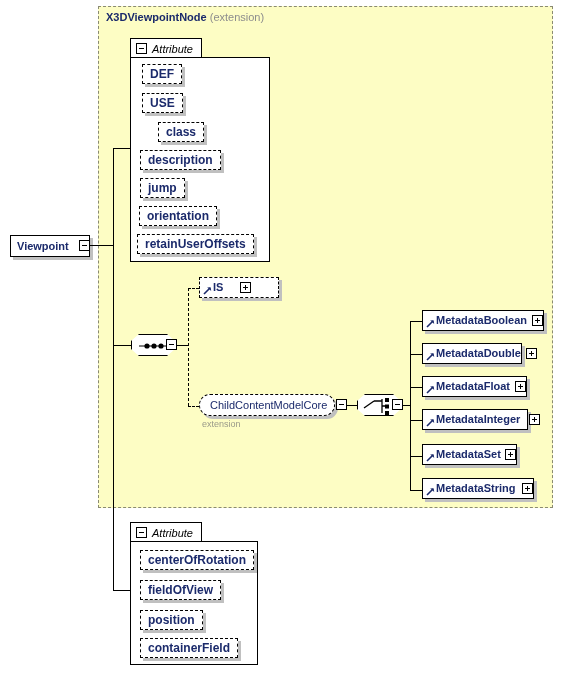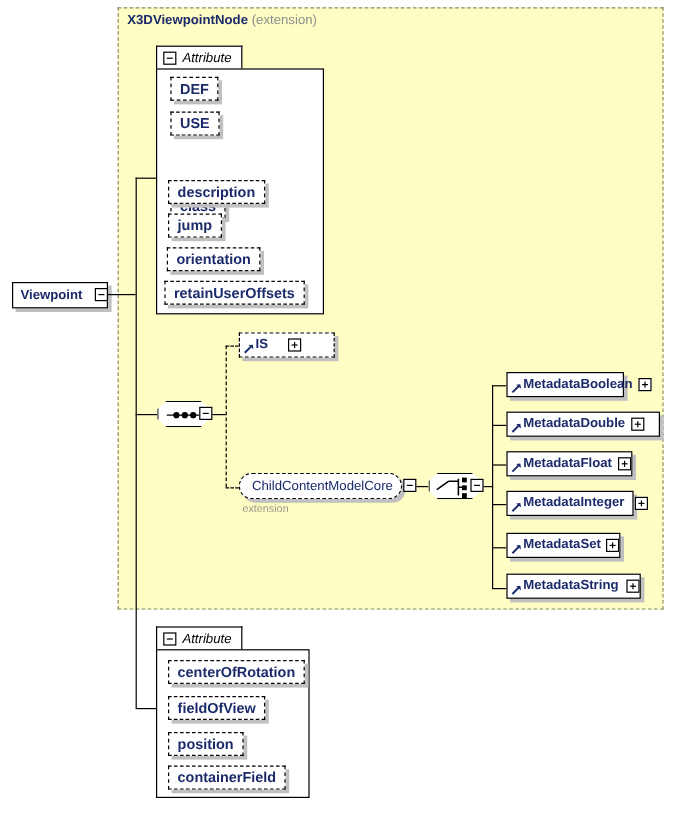--- a/index.html
+++ b/index.html
@@ -278,21 +278,21 @@
     <span>Attribute</span>
   </div>
   <div class="attr-panel" style="left:130px; top:57px; width:140px; height:205px;"></div>
 
   <div class="attrbox" style="left:142px; top:64px;">
     <span>DEF</span>
   </div>
   <div class="attrbox" style="left:142px; top:93px;">
     <span>USE</span>
   </div>
-  <div class="attrbox" style="left:142px; top:122px;margin-top:40px;">
+  <div class="attrbox" style="left:158px; top:122px;">
     <span>class</span>
   </div>
   <div class="attrbox" style="left:140px; top:150px;">
     <span>description</span>
   </div>
   <div class="attrbox" style="left:140px; top:178px;">
     <span>jump</span>
   </div>
   <div class="attrbox" style="left:139px; top:206px;">
     <span>orientation</span>
@@ -350,30 +350,30 @@
   <div class="line hline" style="left:403px; top:405px; width:8px;"></div>
   <div class="line vline" style="left:410px; top:321px; height:169px;"></div>
 
   <div class="line hline" style="left:410px; top:321px; width:12px;"></div>
   <div class="line hline" style="left:410px; top:354px; width:12px;"></div>
   <div class="line hline" style="left:410px; top:387px; width:12px;"></div>
   <div class="line hline" style="left:410px; top:420px; width:12px;"></div>
   <div class="line hline" style="left:410px; top:456px; width:12px;"></div>
   <div class="line hline" style="left:410px; top:490px; width:12px;"></div>
 
-  <div class="refbox" style="left:422px; top:310px; width:98px;">
+  <div class="refbox" style="left:422px; top:310px; width:122px;">
     <svg class="refarrow" viewBox="0 0 9 9">
       <path d="M1 8 L7 2" stroke="#1b2a6b" stroke-width="1.6" fill="none"></path>
       <path d="M7.6 1.2 L8.2 5 L4.2 1.6 Z" fill="#1b2a6b"></path>
     </svg>
     <span class="lbl">MetadataBoolean</span>
   </div>
   <div class="ctrl plus" style="left:532px; top:315px;"></div>
 
-  <div class="refbox" style="left:422px; top:343px; width:128px;">
+  <div class="refbox" style="left:422px; top:343px; width:100px;">
     <svg class="refarrow" viewBox="0 0 9 9">
       <path d="M1 8 L7 2" stroke="#1b2a6b" stroke-width="1.6" fill="none"></path>
       <path d="M7.6 1.2 L8.2 5 L4.2 1.6 Z" fill="#1b2a6b"></path>
     </svg>
     <span class="lbl">MetadataDouble</span>
   </div>
   <div class="ctrl plus" style="left:526px; top:348px;"></div>
 
   <div class="refbox" style="left:422px; top:376px; width:105px;">
     <svg class="refarrow" viewBox="0 0 9 9">

